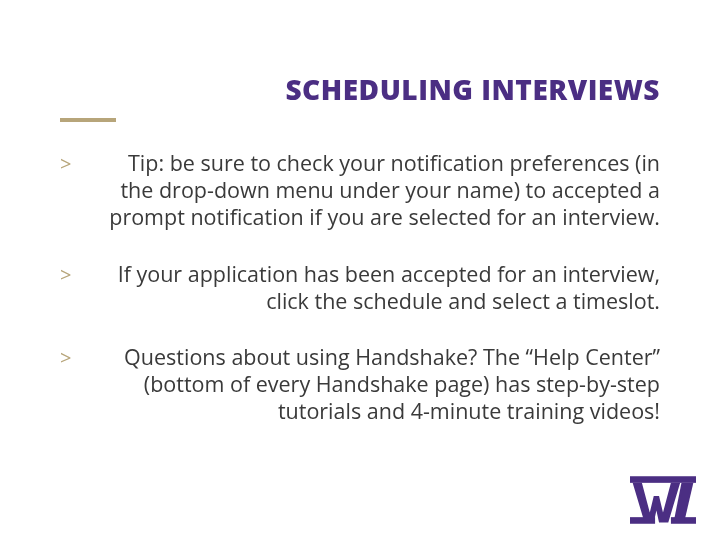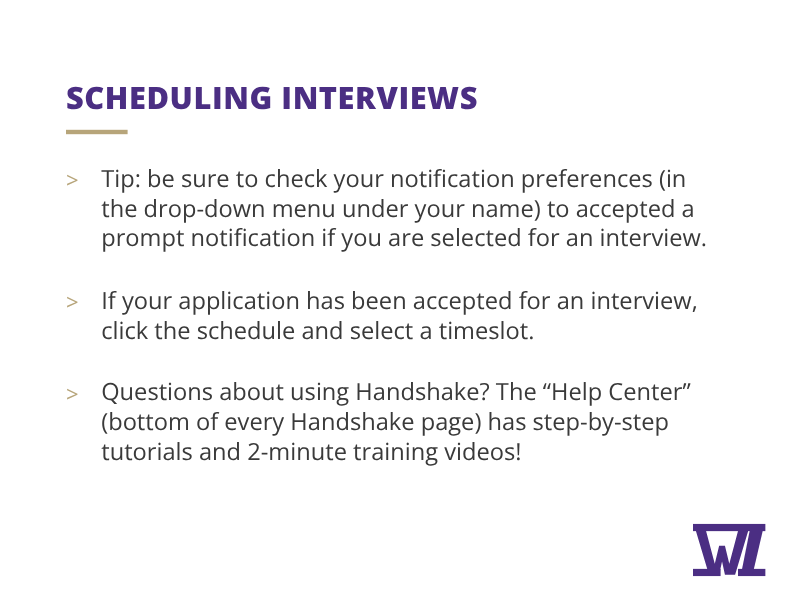--- a/index.html
+++ b/index.html
@@ -10,20 +10,21 @@
     background: #ffffff;
     font-family: "Open Sans", "Segoe UI", Arial, sans-serif;
     color: #3a3a3a;
   }
   .slide {
     position: relative;
     width: 720px;
     height: 540px;
     box-sizing: border-box;
     padding: 70px 60px 0 60px;
+    text-align: right;
   }
   .title {
     font-family: "Open Sans", "Segoe UI", Arial, sans-serif;
     font-weight: 800;
     font-size: 28px;
     letter-spacing: 0.5px;
     color: #4b2e83;
     margin: 0 0 10px 0;
   }
   .underline {
@@ -77,21 +78,21 @@
     <li>
       <span class="gt">&gt;</span>
       <span>Tip: be sure to check your notification preferences (in the drop-down menu under your name) to accepted a prompt notification if you are selected for an interview.</span>
     </li>
     <li>
       <span class="gt">&gt;</span>
       <span>If your application has been accepted for an interview, click the schedule and select a timeslot.</span>
     </li>
     <li>
       <span class="gt">&gt;</span>
-      <span>Questions about using Handshake? The “Help Center” (bottom of every Handshake page) has step-by-step tutorials and 2-minute training videos!</span>
+      <span>Questions about using Handshake? The “Help Center” (bottom of every Handshake page) has step-by-step tutorials and 4-minute training videos!</span>
     </li>
   </ul>
 
   <div class="logo">
     <svg viewBox="0 0 100 72">
       <g fill="#4b2e83">
         <rect x="0" y="0" width="100" height="10"></rect>
         <rect x="0" y="62" width="38" height="10"></rect>
         <rect x="62" y="62" width="38" height="10"></rect>
         <polygon points="4,10 18,10 30,55 36,30 44,30 50,55 62,10 76,10 58,70 44,70 40,52 36,70 22,70"></polygon>

